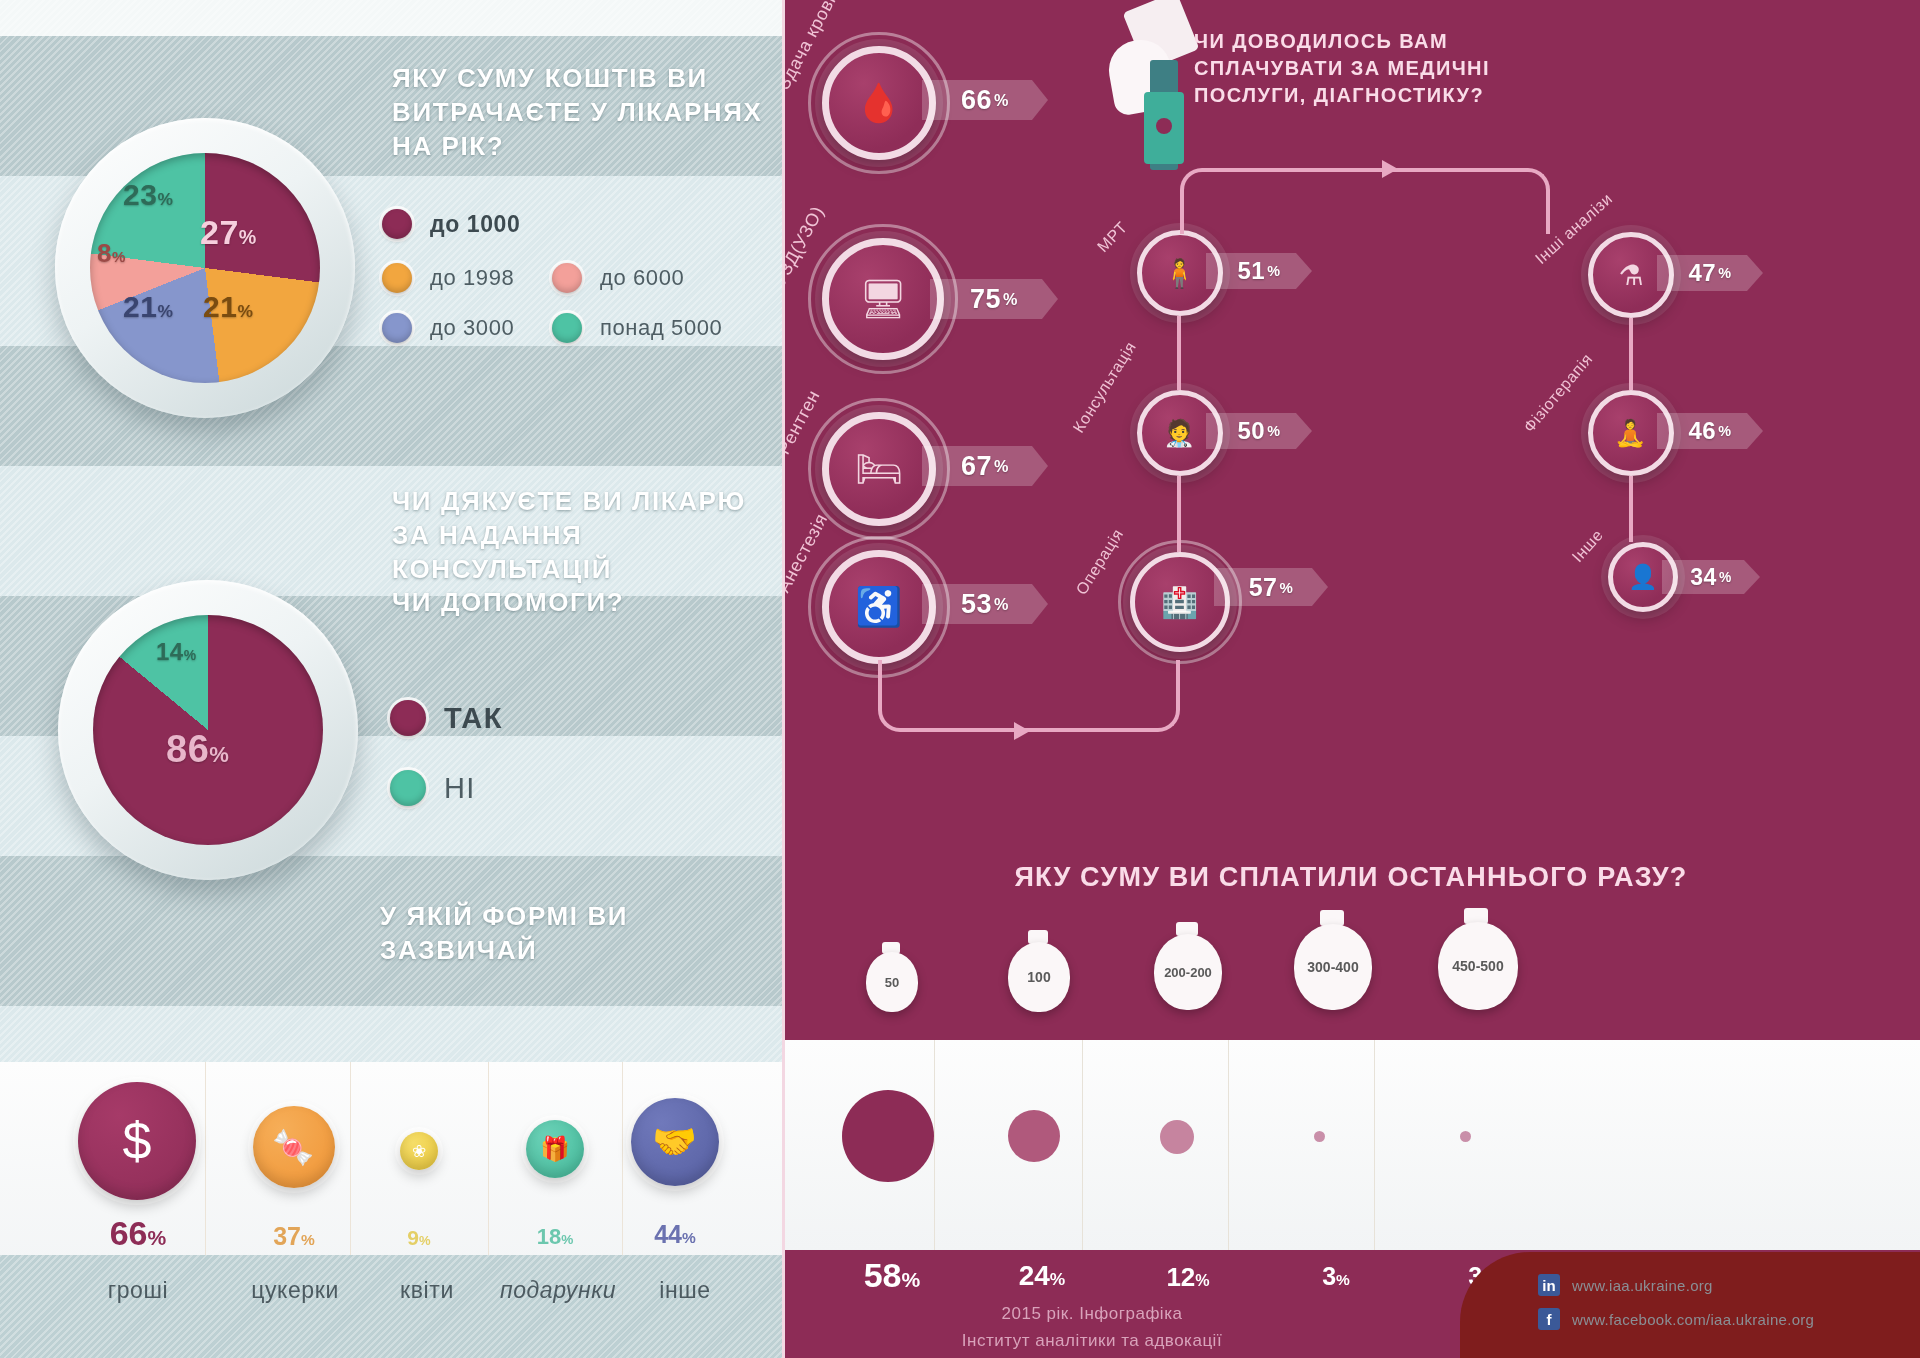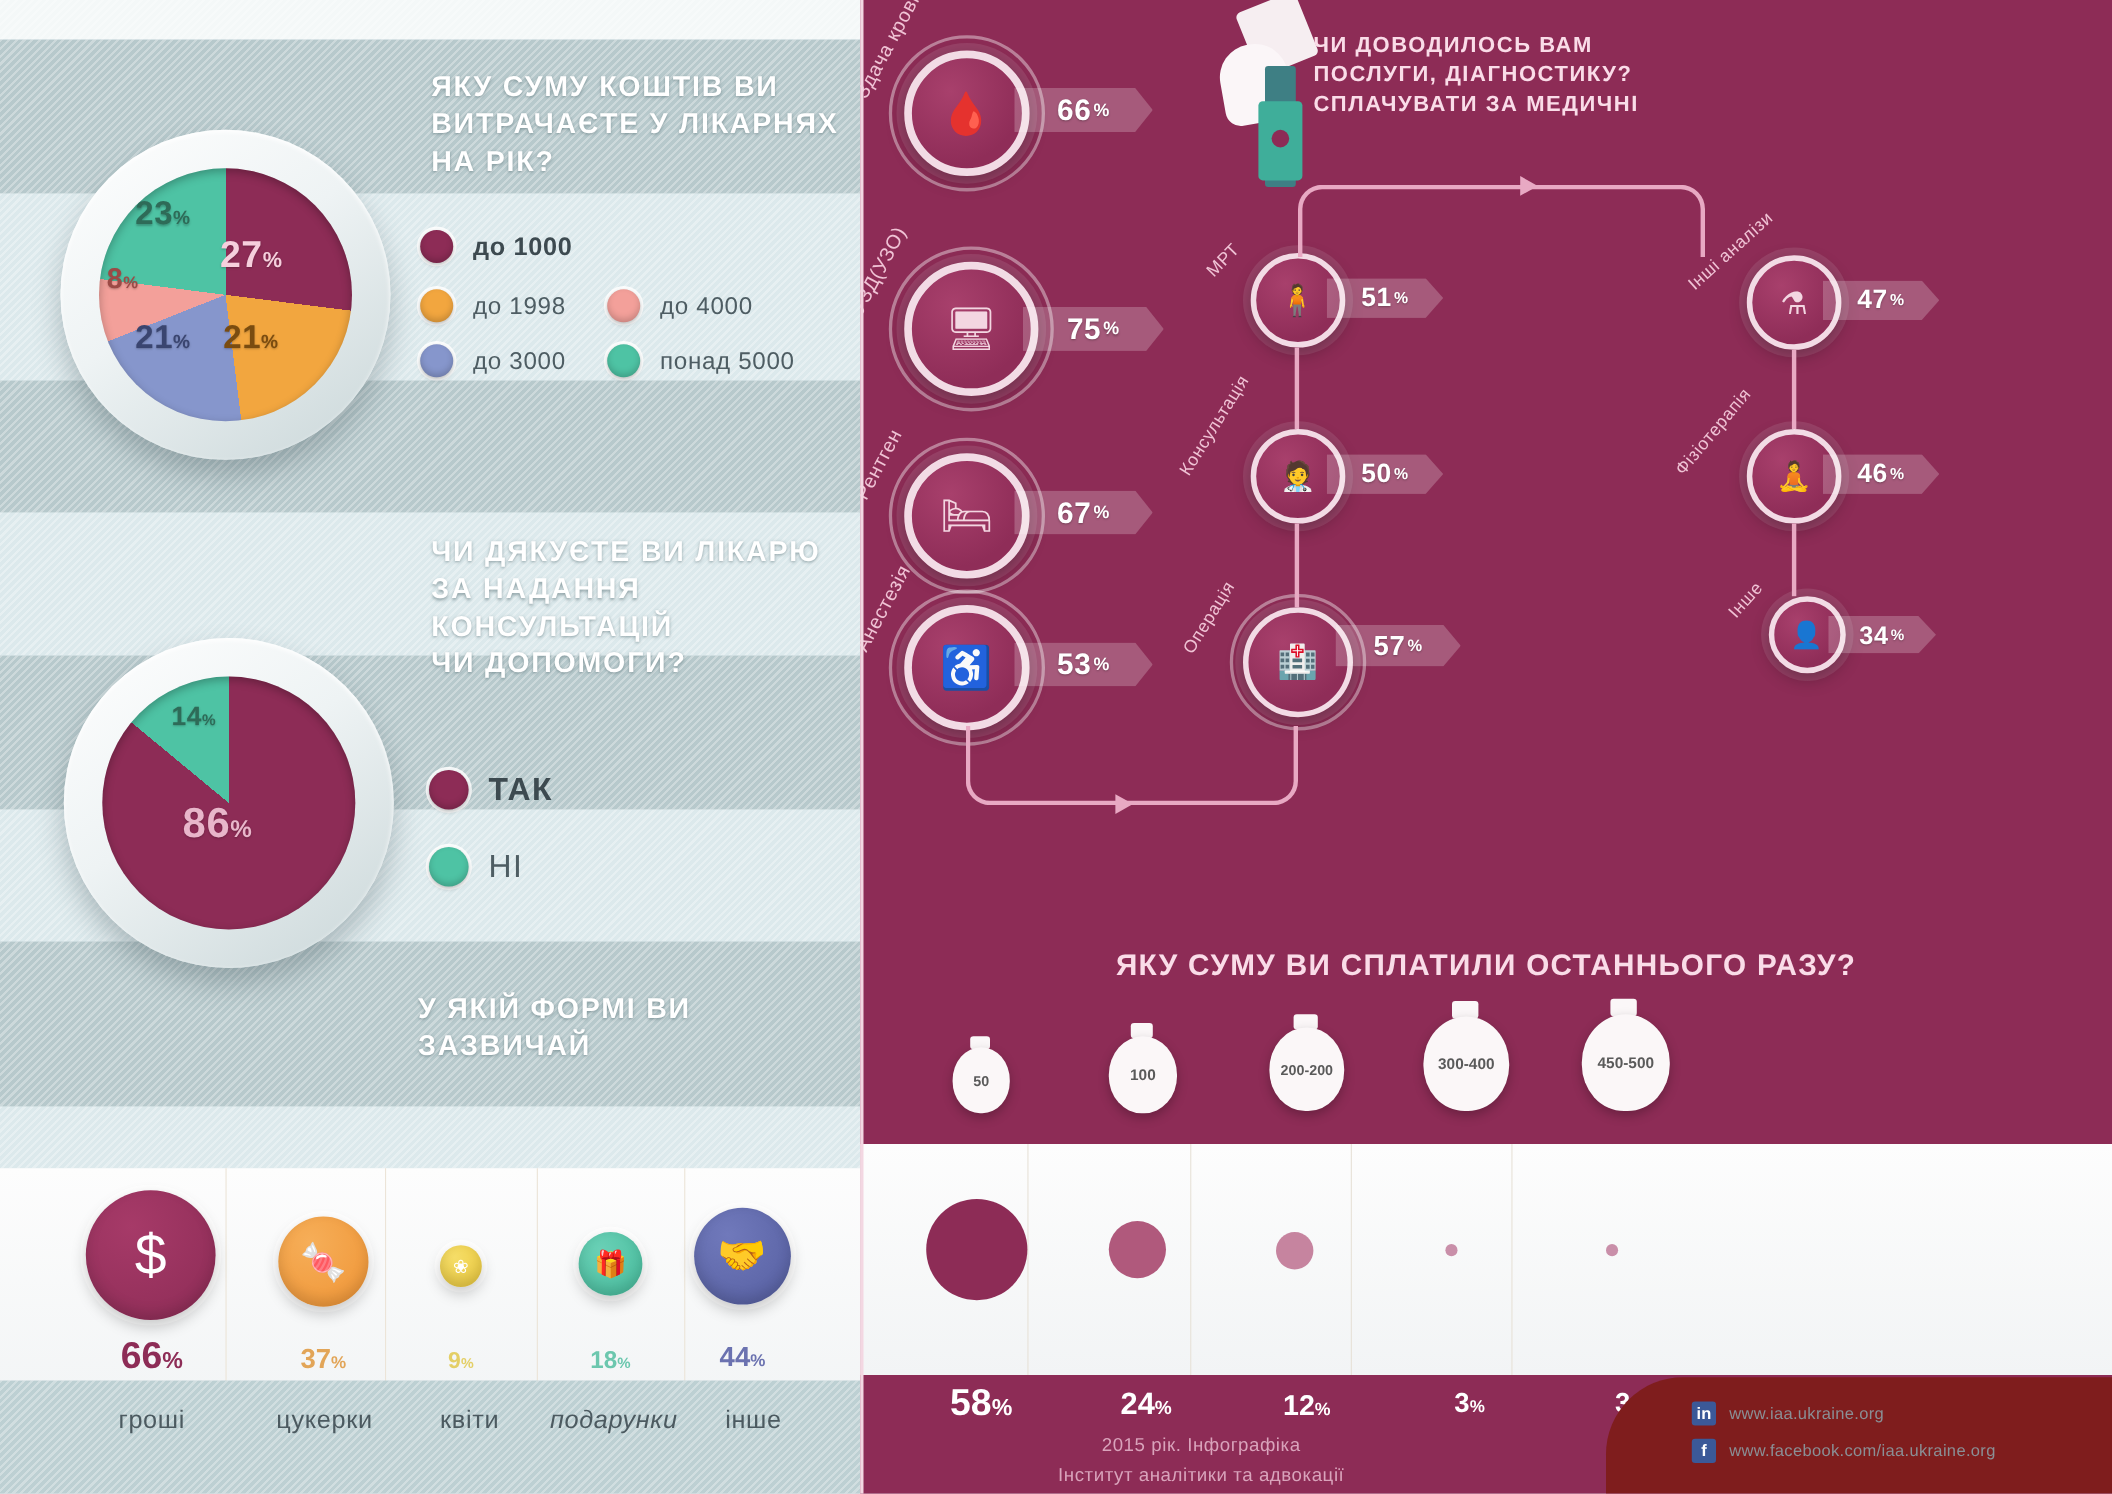--- a/index.html
+++ b/index.html
@@ -231,21 +231,21 @@
       <div class="lg-item" style="left:0;top:9px;">
         <span class="lg-dot" style="background:#8d2c56;"></span>
         <span class="lg-txt b">до 1000</span>
       </div>
       <div class="lg-item" style="left:0;top:63px;">
         <span class="lg-dot" style="background:#f2a63f;"></span>
         <span class="lg-txt">до 1998</span>
       </div>
       <div class="lg-item" style="left:170px;top:63px;">
         <span class="lg-dot" style="background:#f3a09a;"></span>
-        <span class="lg-txt">до 4000</span>
+        <span class="lg-txt">до 6000</span>
       </div>
       <div class="lg-item" style="left:0;top:113px;">
         <span class="lg-dot" style="background:#8696cc;"></span>
         <span class="lg-txt">до 3000</span>
       </div>
       <div class="lg-item" style="left:170px;top:113px;">
         <span class="lg-dot" style="background:#4ec3a4;"></span>
         <span class="lg-txt">понад 5000</span>
       </div>
     </div>
@@ -336,22 +336,22 @@
     <div style="position:absolute;left:310px;top:0;width:120px;height:180px;">
       <div style="position:absolute;left:40px;top:0;width:58px;height:62px;background:#f6eef1;transform:rotate(-22deg);border-radius:5px;"></div>
       <div style="position:absolute;left:18px;top:40px;width:62px;height:72px;background:#fbf6f8;border-radius:30px 30px 14px 14px;transform:rotate(-10deg);"></div>
       <div style="position:absolute;left:58px;top:60px;width:28px;height:110px;background:#3e7f84;border-radius:3px;"></div>
       <div style="position:absolute;left:52px;top:92px;width:40px;height:72px;background:#3fae9a;border-radius:4px;"></div>
       <div style="position:absolute;left:64px;top:118px;width:16px;height:16px;border-radius:50%;background:#8d2c56;"></div>
     </div>
 
     <div class="r-head" style="left:412px;top:28px;">
       <div>ЧИ ДОВОДИЛОСЬ ВАМ</div>
+      <div>СПЛАЧУВАТИ ЗА МЕДИЧНІ</div>
       <div>ПОСЛУГИ, ДІАГНОСТИКУ?</div>
-      <div>СПЛАЧУВАТИ ЗА МЕДИЧНІ</div>
     </div>
 
     <div class="node-outer" style="left:26px;top:32px;width:142px;height:142px;"></div>
     <div class="node big" style="left:40px;top:46px;width:114px;height:114px;font-size:38px;color:#f3d6e1;">
       <span>🩸</span>
     </div>
     <div class="ribbon" style="left:140px;top:80px;width:126px;">
       <span>66</span>
         <span class="pc">%</span>
     </div>

